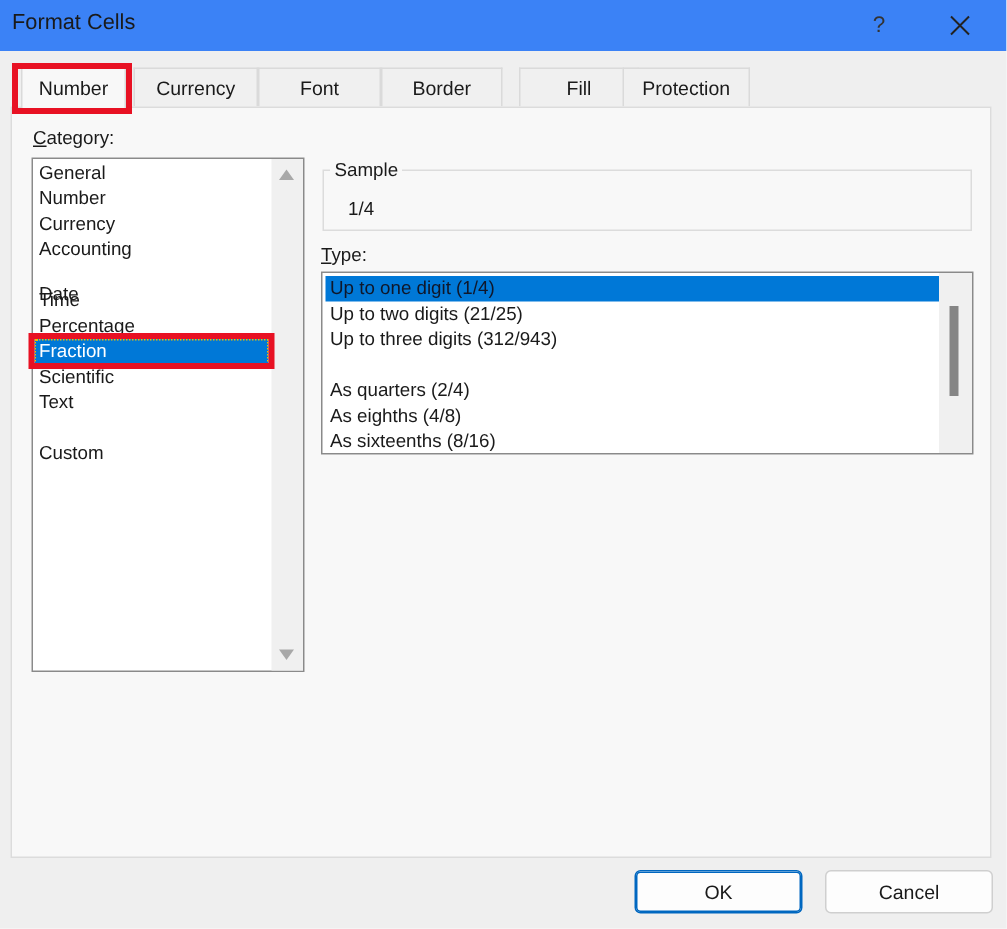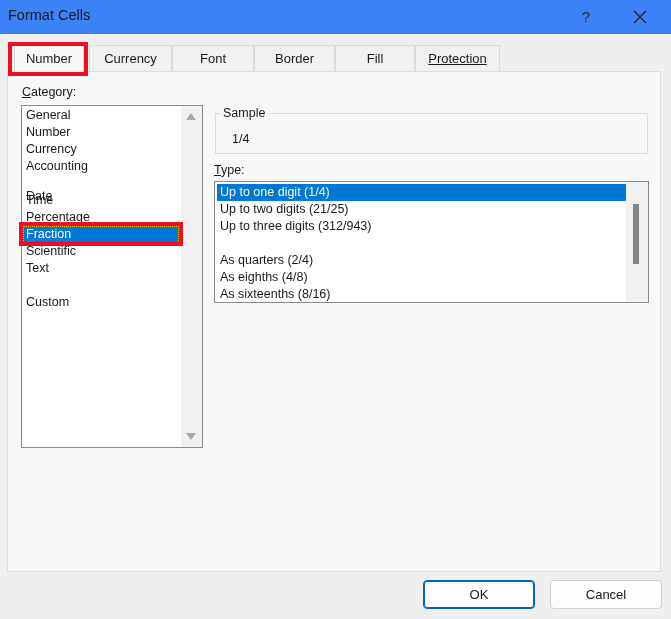--- a/index.html
+++ b/index.html
@@ -70,21 +70,21 @@
   .sample-value { position: absolute; left: 232px; top: 132px; font-size: 12.5px; }
 
   .type-list {
     position: absolute; left: 214px; top: 181px; width: 435px; height: 122px;
     background: #fff; border: 1px solid #8a8a8a;
   }
   .type-item {
     position: absolute; left: 2px; width: 410px; height: 17px;
     padding-left: 3px; line-height: 17px; font-size: 12.5px; cursor: pointer;
   }
-  .type-item.selected { background: #0078d7; color: #fef9c3; }
+  .type-item.selected { background: #0078d7; color: #0f172a; }
   .type-scroll { position: absolute; right: 0; top: 0; width: 22px; height: 100%; background: #f0f0f0; }
   .type-thumb { position: absolute; left: 7px; top: 22px; width: 6px; height: 60px; background: #858585; cursor: pointer; }
 
   .btn {
     position: absolute; top: 580px; width: 112px; height: 29px;
     background: #fdfdfd; border: 1px solid #cfcfcf; border-radius: 4px;
     text-align: center; line-height: 27px; font-size: 13px; cursor: pointer;
   }
   .btn.default { border: 1px solid #0067c0; box-shadow: inset 0 0 0 1px #0067c0; }
 </style>
@@ -98,22 +98,22 @@
     <svg width="14" height="14" viewBox="0 0 14 14">
       <path d="M1 1 L13 13 M13 1 L1 13" stroke="#222" stroke-width="1.3" fill="none"></path>
     </svg>
   </div>
 </div>
 
 <div class="tab active" style="left:14px;width:70px;">Number</div>
 <div class="tab" style="left:89px;width:83px;">Currency</div>
 <div class="tab" style="left:172px;width:82px;">Font</div>
 <div class="tab" style="left:254px;width:81px;">Border</div>
-<div class="tab" style="left:335px;width:80px;">Fill</div>
-<div class="tab" style="left:415px;width:85px;text-decoration:underline;">Protection</div>
+<div class="tab" style="left:346px;width:80px;">Fill</div>
+<div class="tab" style="left:415px;width:85px;">Protection</div>
 <div class="tab-highlight"></div>
 
 <div class="panel"></div>
 
 <div class="label" style="left:22px;top:85px;"><u>C</u><span>ategory:</span></div>
 
 <div class="cat-list">
   <div class="cat-item" style="top:1px;">General</div>
   <div class="cat-item" style="top:18px;">Number</div>
   <div class="cat-item" style="top:35px;">Currency</div>

